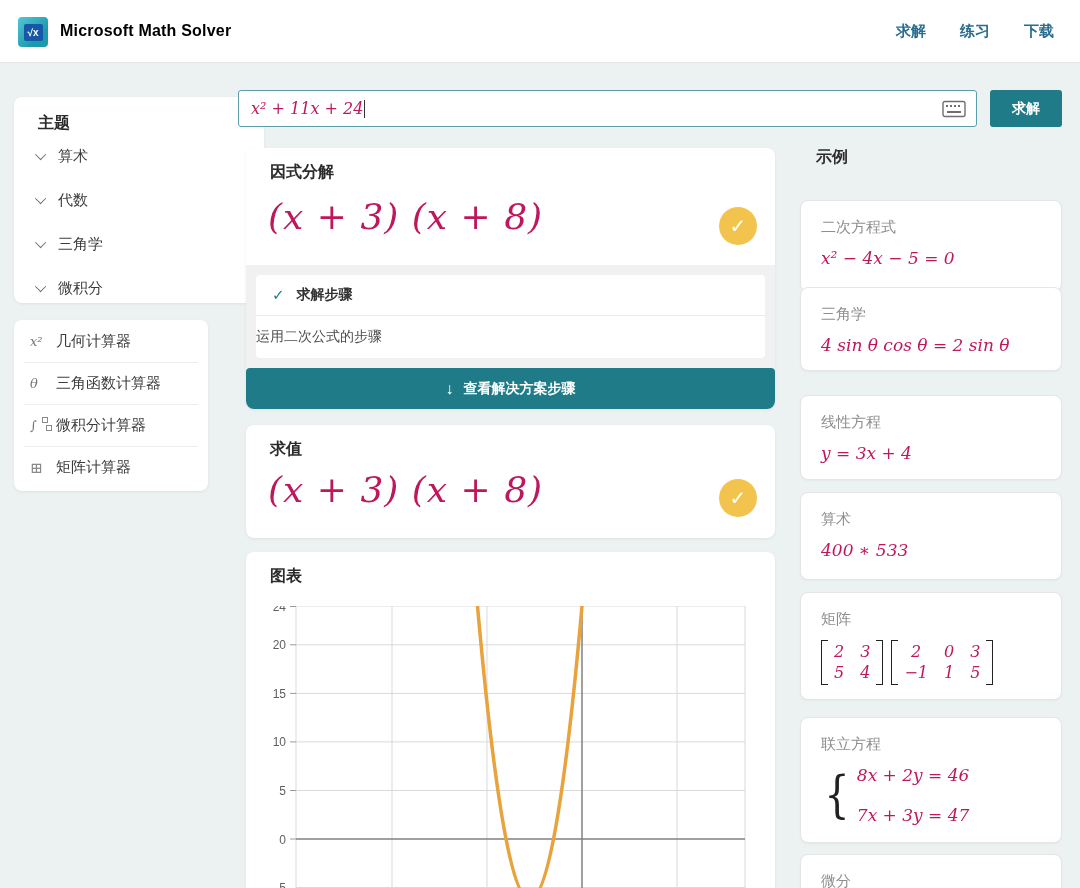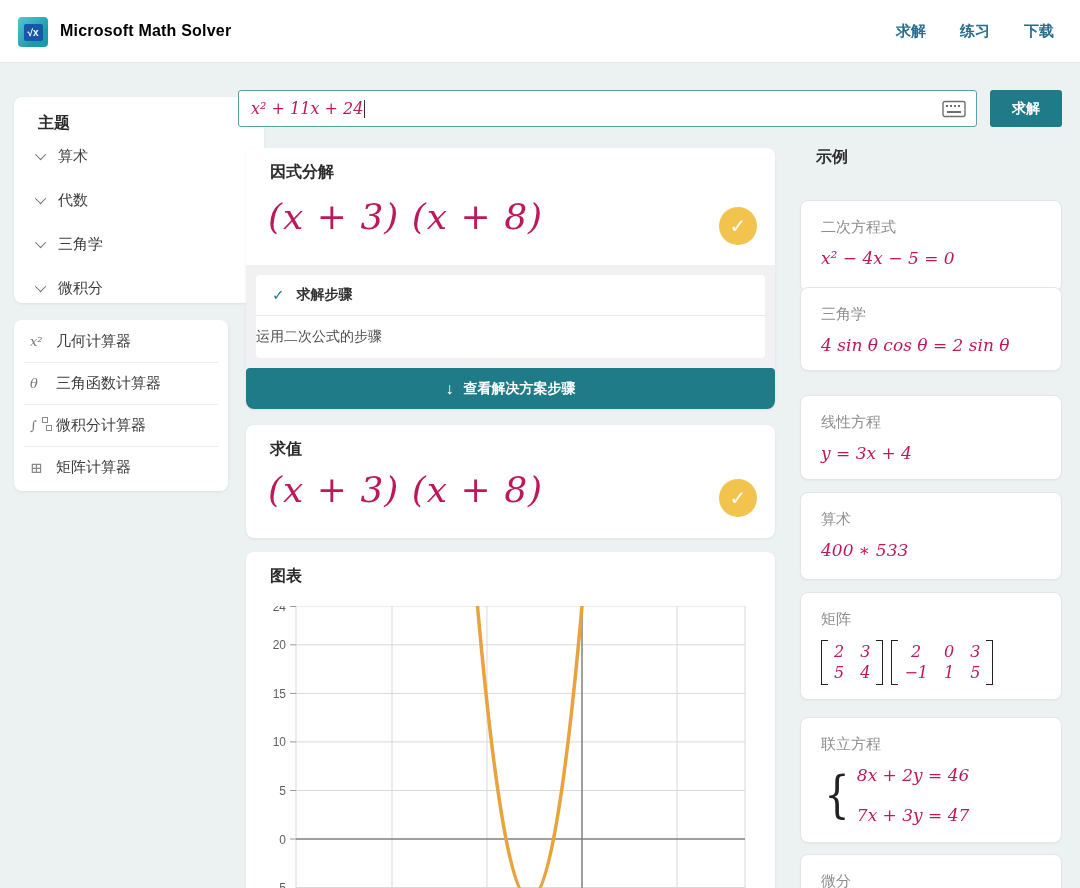--- a/index.html
+++ b/index.html
@@ -27,21 +27,21 @@
 
   
   .card { background:#fff; border-radius:8px; box-shadow:0 1px 3px rgba(0,0,0,.07); }
   .topics-card { position:absolute; left:14px; top:97px; width:250px; height:206px; padding:16px 0 16px 24px; }
   .topics-title { font-size:16px; font-weight:bold; color:#2b2b2b; }
   .topic-item { display:flex; align-items:center; gap:12px; height:44px; cursor:pointer; }
   .chev { width:8px; height:8px; border-left:1.6px solid #6f6f6f; border-bottom:1.6px solid #6f6f6f;
     transform:rotate(-45deg) translateY(-2px); flex:0 0 auto; }
   .topic-label { font-size:15px; color:#3c3c3c; }
 
-  .calc-card { position:absolute; left:14px; top:320px; width:214px; height:171px; padding:0 10px; }
+  .calc-card { position:absolute; left:14px; top:320px; width:194px; height:171px; padding:0 10px; }
   .calc-item { display:flex; align-items:center; height:42px; cursor:pointer; padding:0 6px; }
   .calc-item + .calc-item { border-top:1px solid #ededed; }
   .calc-icon { width:26px; font-family:"DejaVu Serif",serif; font-style:italic;
     font-size:13px; color:#757575; position:relative; flex:0 0 aupx; flex:0 0 26px; }
   .calc-icon.integral::before { content:""; position:absolute; width:4px; height:4px;
     border:1px solid #8a8a8a; right:8px; top:-1px; }
   .calc-icon.integral::after { content:""; position:absolute; width:4px; height:4px;
     border:1px solid #8a8a8a; right:4px; top:7px; }
   .calc-icon.grid { font-style:normal; font-size:15px; color:#8a8a8a; }
   .calc-label { font-size:15px; color:#3c3c3c; }

